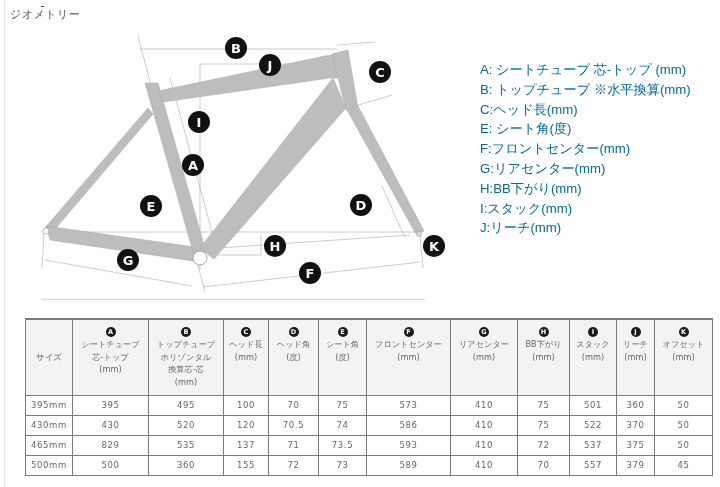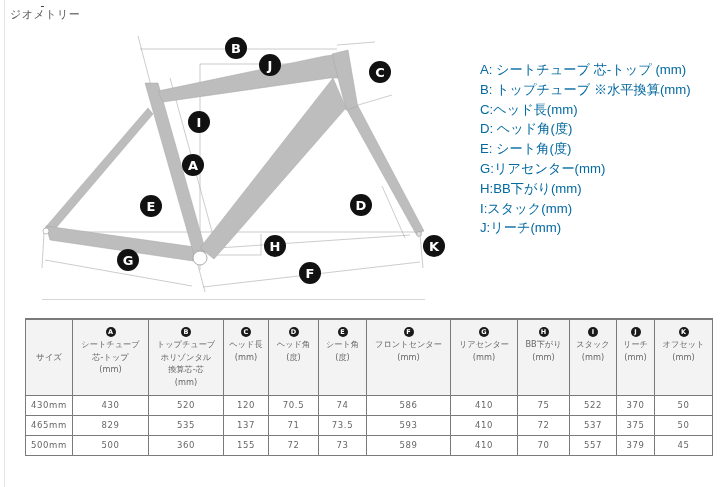--- a/index.html
+++ b/index.html
@@ -119,22 +119,22 @@
       </g>
   </g>
 </svg>
 
 <div class="divider"></div>
 
 <div class="legend">
   <div class="legend-item">A: シートチューブ 芯-トップ (mm)</div>
   <div class="legend-item">B: トップチューブ ※水平換算(mm)</div>
   <div class="legend-item">C:ヘッド長(mm)</div>
-  <div class="legend-item">D: ヘッド角(度)</div>
   <div class="legend-item">E: シート角(度)</div>
+  <div class="legend-item">F:フロントセンター(mm)</div>
   <div class="legend-item">G:リアセンター(mm)</div>
   <div class="legend-item">H:BB下がり(mm)</div>
   <div class="legend-item">I:スタック(mm)</div>
   <div class="legend-item">J:リーチ(mm)</div>
 </div>
 
 <table class="geo">
   <colgroup>
     <col style="width:47px">
       <col style="width:76px">
@@ -160,20 +160,34 @@
       <th><span class="badge">F</span><br><span>フロントセンター</span><br><span>(mm)</span></th>
       <th><span class="badge">G</span><br><span>リアセンター</span><br><span>(mm)</span></th>
       <th><span class="badge">H</span><br><span>BB下がり</span><br><span>(mm)</span></th>
       <th><span class="badge">I</span><br><span>スタック</span><br><span>(mm)</span></th>
       <th><span class="badge">J</span><br><span>リーチ</span><br><span>(mm)</span></th>
       <th><span class="badge">K</span><br><span>オフセット</span><br><span>(mm)</span></th>
     </tr>
   </thead>
   <tbody>
     <tr>
+      <td>395mm</td>
+      <td>395</td>
+      <td>495</td>
+      <td>100</td>
+      <td>70</td>
+      <td>75</td>
+      <td>573</td>
+      <td>410</td>
+      <td>75</td>
+      <td>501</td>
+      <td>360</td>
+      <td>50</td>
+    </tr>
+    <tr>
       <td>430mm</td>
       <td>430</td>
       <td>520</td>
       <td>120</td>
       <td>70.5</td>
       <td>74</td>
       <td>586</td>
       <td>410</td>
       <td>75</td>
       <td>522</td>

